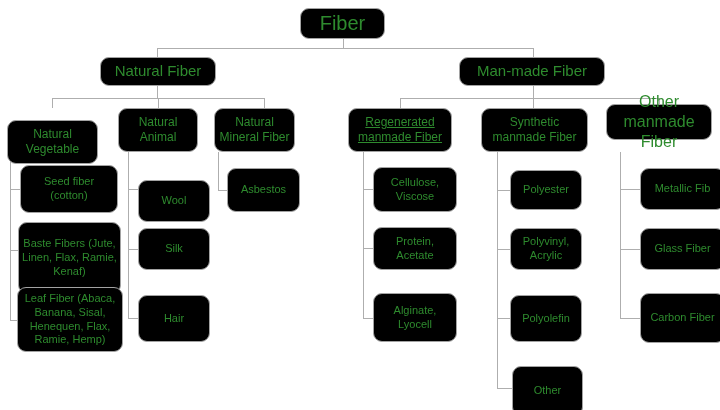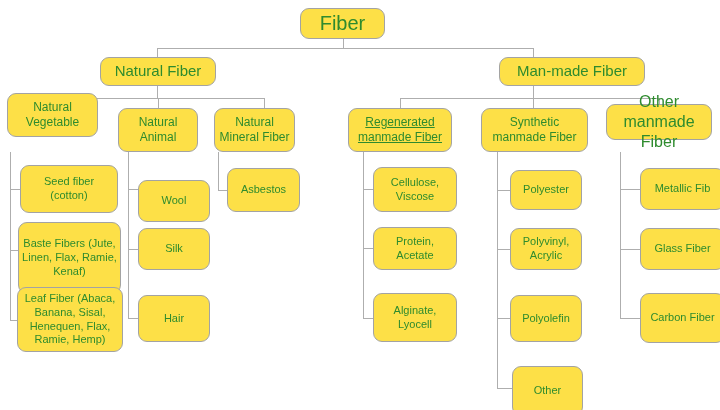--- a/index.html
+++ b/index.html
@@ -13,40 +13,40 @@
   #diagram {
     position: absolute; left: 0; top: 0;
     width: 720px; height: 410px;
     overflow: hidden;
   }
   .node {
     position: absolute;
     box-sizing: border-box;
     border: 1.5px solid #a3a3a3;
     border-radius: 9px;
-    background: #fde047;
+    background: #000000;
     color: #2e8b2e;
     display: flex;
     align-items: center;
     justify-content: center;
     text-align: center;
     line-height: 1.25;
     padding: 1px 3px;
   }
   .line {
     position: absolute;
     background: #aeaeae;
   }
   
   #n-fiber            { left:300px; top:8px;   width:85px;  height:31px; font-size:20px; }
   
   #n-natural-fiber    { left:100px; top:57px;  width:116px; height:29px; font-size:15px; }
-  #n-manmade-fiber    { left:459px; top:57px;  width:146px; height:29px; font-size:15px;margin-left:40px; }
+  #n-manmade-fiber    { left:459px; top:57px;  width:146px; height:29px; font-size:15px; }
   
-  #n-natural-vegetable{ left:7px;   top:93px; width:91px;  height:44px; font-size:12px; }
+  #n-natural-vegetable{ left:7px;   top:120px; width:91px;  height:44px; font-size:12px; }
   #n-natural-animal   { left:118px; top:108px; width:80px;  height:44px; font-size:12px; }
   #n-natural-mineral  { left:214px; top:108px; width:81px; height:44px; font-size:12px; }
   #n-regenerated      { left:348px; top:108px; width:104px; height:44px; font-size:12px;text-decoration:underline; }
   #n-synthetic        { left:481px; top:108px; width:107px; height:44px; font-size:12px; }
   #n-other-manmade    { left:606px; top:104px; width:106px; height:36px; font-size:16px; }
   
   #n-seed-fiber       { left:20px;  top:165px; width:98px;  height:48px; font-size:11px; }
   #n-baste-fibers     { left:18px;  top:222px; width:103px; height:72px; font-size:11px; }
   #n-leaf-fiber       { left:17px;  top:287px; width:106px; height:65px; font-size:11px; }
   

